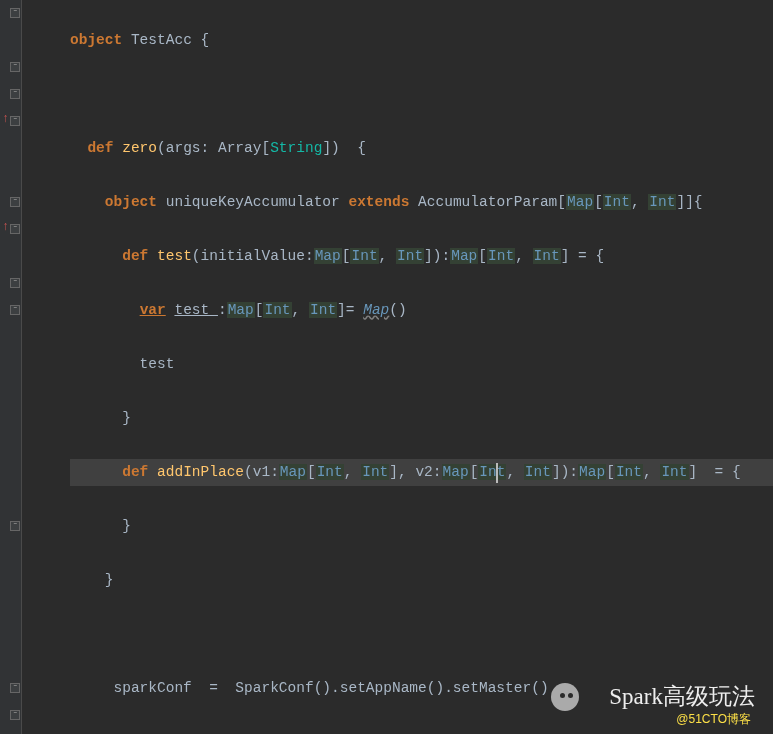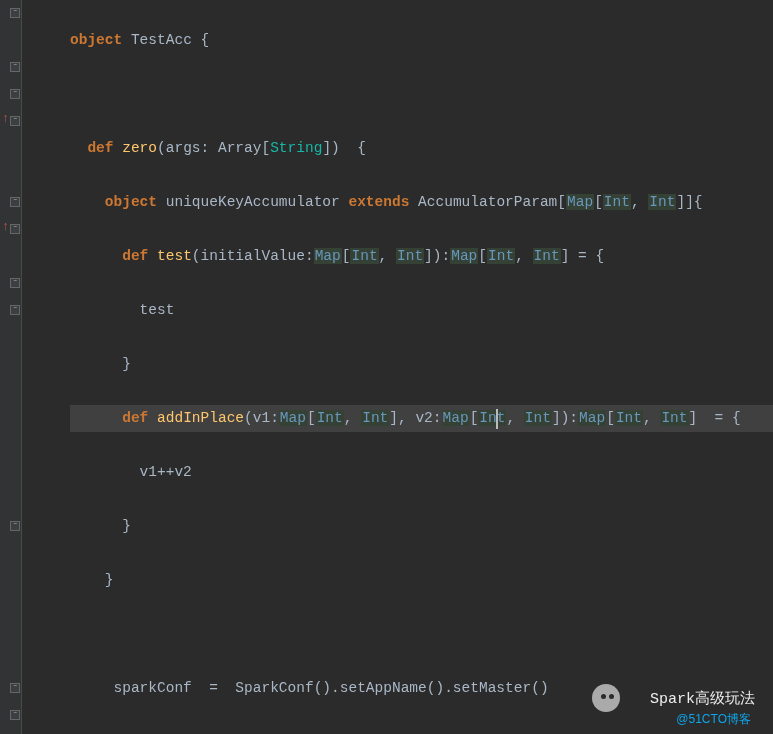--- a/index.html
+++ b/index.html
@@ -80,24 +80,24 @@
   position: relative;
 }
 .wm-icon:before, .wm-icon:after {
   content: '';
   position: absolute;
   border-radius: 50%;
   background: #2b2b2b;
 }
 .wm-icon:before { width: 5px; height: 5px; left: 9px; top: 10px; }
 .wm-icon:after { width: 5px; height: 5px; left: 17px; top: 10px; }
-.wm-text { color: #eee; font-size: 15px; font-family: Liberation Mono, monospace; margin-left: 22px; }
+.wm-text { color: #eee; font-size: 23px; font-family: Liberation Serif, serif; margin-left: 22px; }
 .wm-sub {
   position: absolute; right: 22px; bottom: 6px;
-  color: #0ea5e9; font-size: 12px; font-family: sans-serif;
+  color: #fde047; font-size: 12px; font-family: sans-serif;
 }
 </style>
 </head>
 <body>
 
 <div class="editor">
   <div class="gutter">
     <div class="fold" style="top:8px"></div>
     <div class="fold" style="top:62px"></div>
     <div class="fold" style="top:89px"></div>
@@ -111,24 +111,24 @@
     <div class="fold" style="top:521px"></div>
     <div class="fold" style="top:683px"></div>
     <div class="fold" style="top:710px"></div>
   </div>
   <div class="code">
 <div class="line"><span class="tok-kw">object</span> TestAcc {</div>
 <div class="line"></div>
 <div class="line">  <span class="tok-kw">def</span> <span class="tok-id">zero</span>(args: Array[<span class="tok-type2">String</span>])  {</div>
 <div class="line">    <span class="tok-kw">object</span> uniqueKeyAccumulator <span class="tok-kw">extends</span> AccumulatorParam[<span class="tok-type">Map</span>[<span class="tok-type">Int</span>, <span class="tok-type">Int</span>]]{</div>
 <div class="line">      <span class="tok-kw">def</span> <span class="tok-id">test</span>(initialValue:<span class="tok-type">Map</span>[<span class="tok-type">Int</span>, <span class="tok-type">Int</span>]):<span class="tok-type">Map</span>[<span class="tok-type">Int</span>, <span class="tok-type">Int</span>] = {</div>
+<div class="line">        <span class="tok-kw tok-underline2">var</span> <span class="tok-underline2">test </span>:<span class="tok-type">Map</span>[<span class="tok-type">Int</span>, <span class="tok-type">Int</span>]= <span class="tok-typeital tok-underline">Map</span>()</div>
 <div class="line">        test</div>
 <div class="line">      }</div>
 <div class="line hl-line">      <span class="tok-kw">def</span> <span class="tok-id">addInPlace</span>(v1:<span class="tok-type">Map</span>[<span class="tok-type">Int</span>, <span class="tok-type">Int</span>], v2:<span class="tok-type">Map</span>[<span class="tok-type">Int</span>, <span class="tok-type">Int</span>]):<span class="tok-type">Map</span>[<span class="tok-type">Int</span>, <span class="tok-type">Int</span>]  = {<span class="caret" style="left:426px"></span></div>
-<div class="line">        v1++v2</div>
 <div class="line">      }</div>
 <div class="line">    }</div>
 <div class="line"></div>
 <div class="line">     sparkConf  =  SparkConf().setAppName().setMaster()</div>
 
 
 
 
 
 

